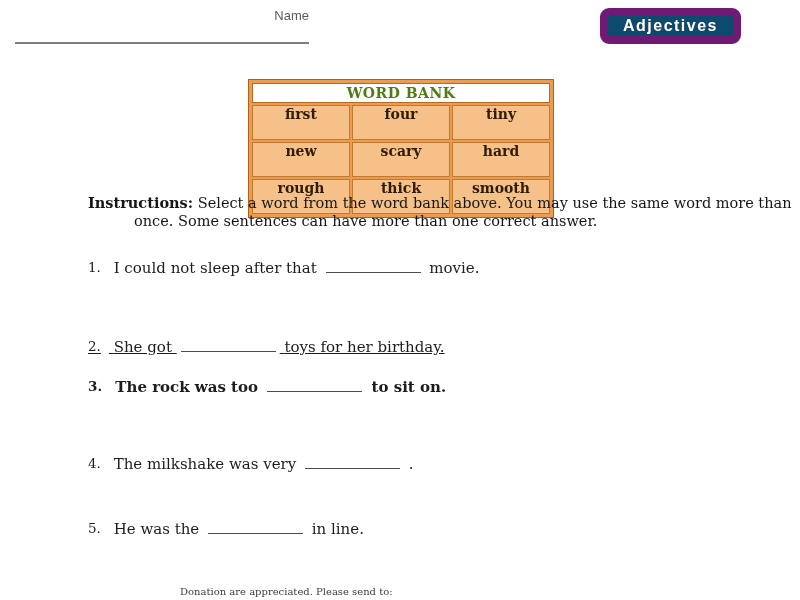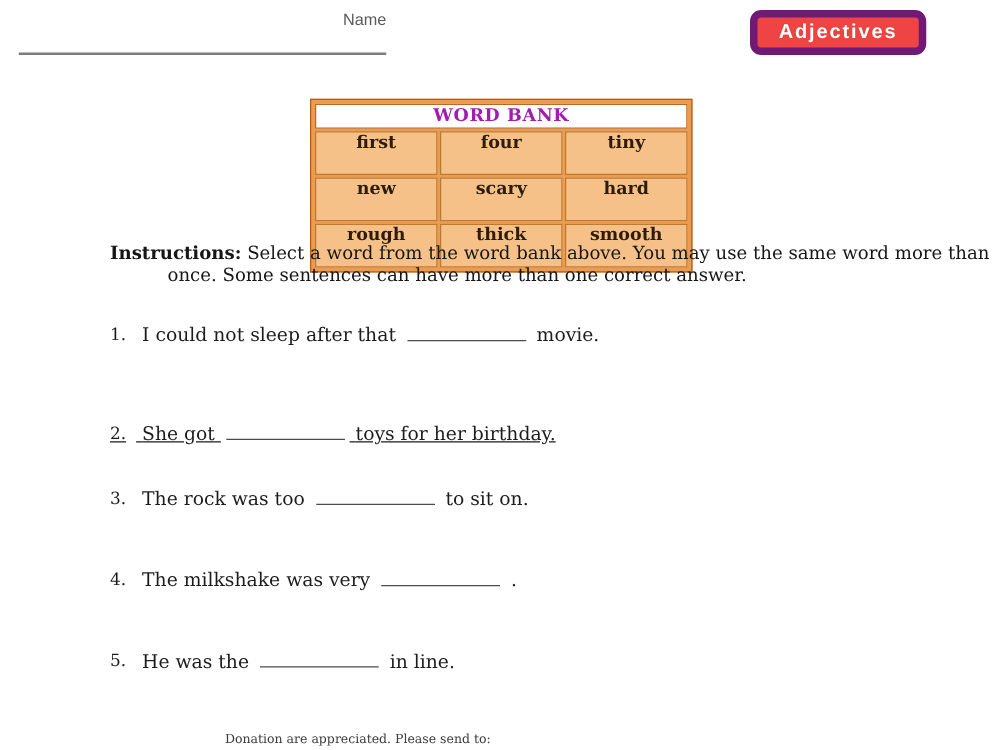--- a/index.html
+++ b/index.html
@@ -36,22 +36,22 @@
     border-bottom: 2px solid #7d7d7d;
   }
 
   
   .badge {
     position: absolute;
     left: 600px;
     top: 8px;
     width: 141px;
     height: 36px;
-    background: #ef4444;
-    border: 6px solid #701a75;
+    background: #0c4a6e;
+    border: 8px solid #701a75;
     border-radius: 9px;
     display: flex;
     align-items: center;
     justify-content: center;
     font-family: "Liberation Sans", sans-serif;
     font-size: 16px;
     font-weight: bold;
     letter-spacing: 1.5px;
     color: #ffffff;
     text-shadow: 0 0 1px rgba(120,60,0,.35);
@@ -69,21 +69,21 @@
     padding: 3px;
   }
   .wb-header {
     background: #ffffff;
     border: 1px solid #b96a20;
     height: 20px;
     line-height: 18px;
     text-align: center;
     font-weight: bold;
     font-size: 14px;
-    color: #a21caf;
+    color: #4d7c0f;
     letter-spacing: 0.5px;
   }
   .wb-grid {
     margin-top: 2px;
     display: grid;
     grid-template-columns: repeat(3, 1fr);
     gap: 2px;
   }
   .wb-cell {
     background: #f5c189;
@@ -126,21 +126,21 @@
   }
   .blank {
     display: inline-block;
     width: 95px;
     height: 13px;
     border-bottom: 1px solid #4c4c4c;
     margin: 0 4px;
   }
   .q1 { top: 259px; }
   .q2 { top: 338px; text-decoration: underline; }
-  .q3 { top: 390px; }
+  .q3 { top: 378px; font-weight: bold; }
   .q4 { top: 455px; }
   .q5 { top: 520px; }
 
   
   .footer {
     position: absolute;
     left: 180px;
     top: 586px;
     width: 205px;
     font-size: 10px;

